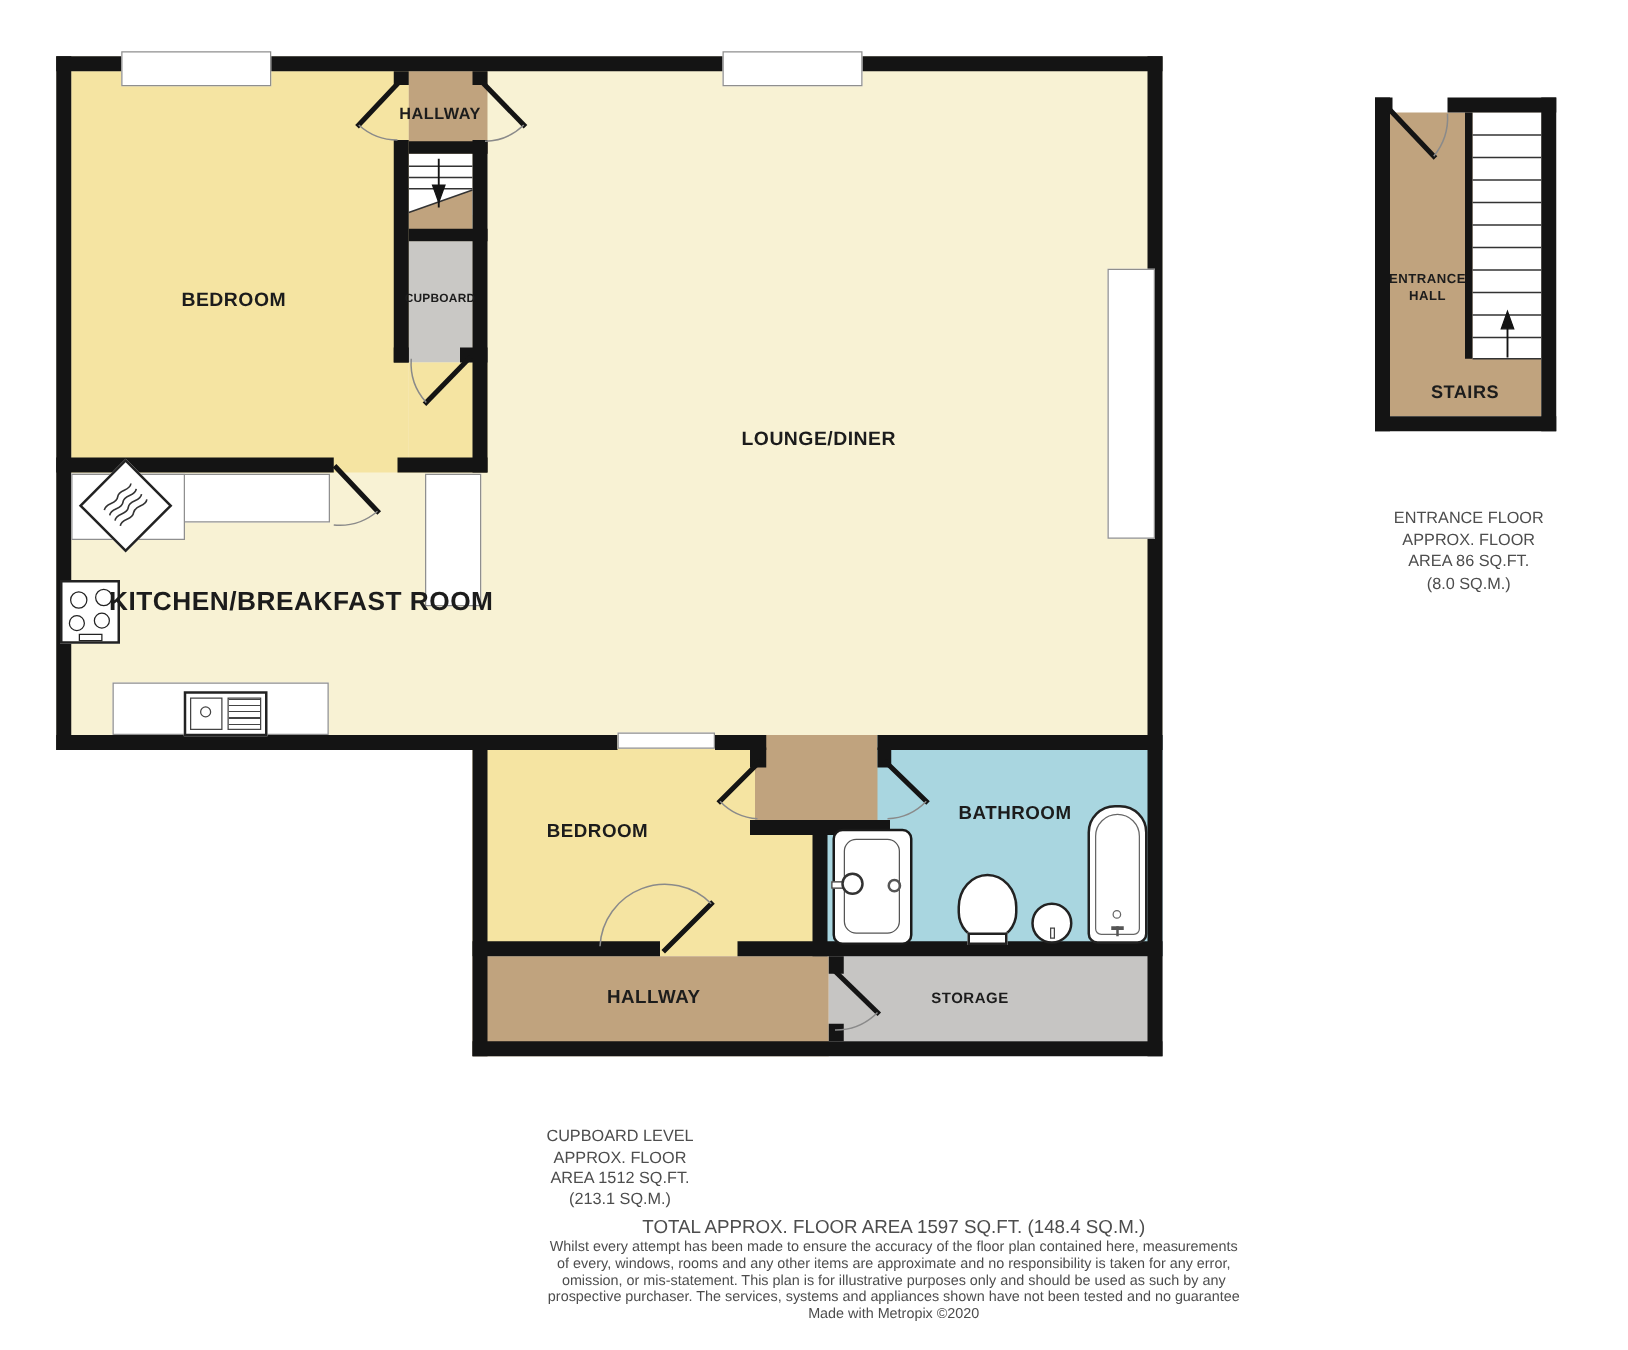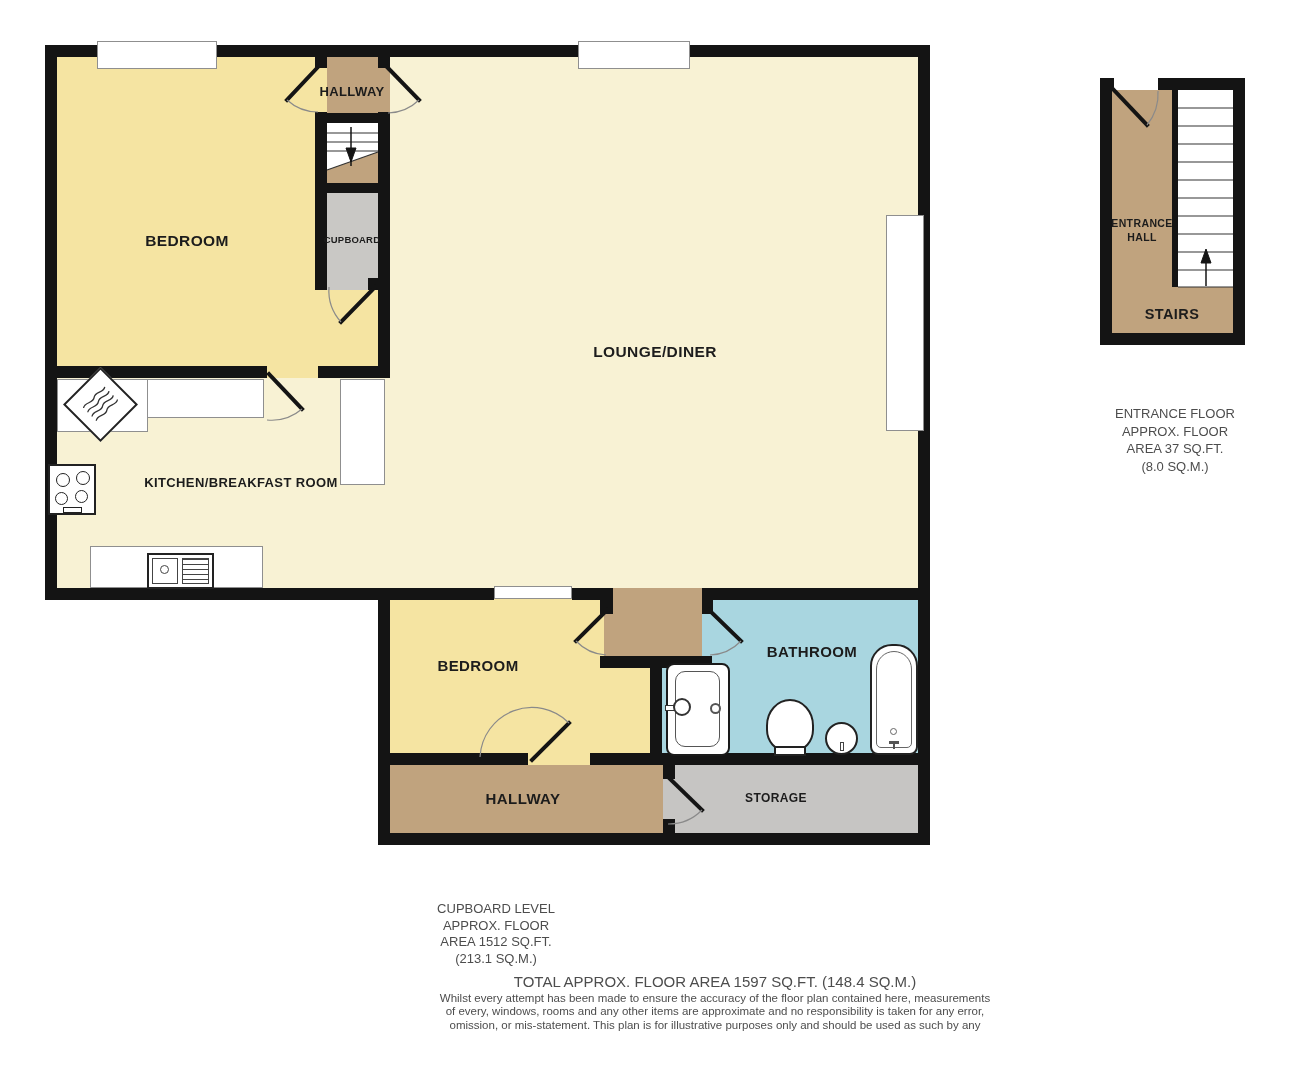--- a/index.html
+++ b/index.html
@@ -180,41 +180,43 @@
   <g stroke="#141414" fill="#141414">
     <line x1="1206" y1="252" x2="1206" y2="286" stroke-width="1.5"></line>
     <polygon points="1206,249 1201,263 1211,263"></polygon>
   </g>
 </svg>
 
 <div class="room-label" style="left:352px;top:91px;font-size:13px">HALLWAY</div>
 <div class="room-label" style="left:187px;top:241px;font-size:15.5px">BEDROOM</div>
 <div class="room-label" style="left:352px;top:239px;font-size:9.5px;letter-spacing:.2px">CUPBOARD</div>
 <div class="room-label" style="left:655px;top:352px;font-size:15.5px">LOUNGE/DINER</div>
-<div class="room-label" style="left:241px;top:482px;font-size:13px">KITCHEN/BREAKFAST ROOM</div>
+<div class="room-label" style="left:241px;top:482px;font-size:21px">KITCHEN/BREAKFAST ROOM</div>
 <div class="room-label" style="left:478px;top:665px;font-size:15px">BEDROOM</div>
 <div class="room-label" style="left:812px;top:651px;font-size:15px">BATHROOM</div>
 <div class="room-label" style="left:523px;top:798px;font-size:15px">HALLWAY</div>
 <div class="room-label" style="left:776px;top:798px;font-size:12px">STORAGE</div>
 <div class="room-label" style="left:1142px;top:230px;font-size:10.5px;line-height:14px">
   <div>ENTRANCE</div>
   <div>HALL</div>
 </div>
 <div class="room-label" style="left:1172px;top:314px;font-size:14.5px">STAIRS</div>
 
 <div class="note" style="left:1175px;top:405px;font-size:13px;line-height:17.5px">
   <div>ENTRANCE FLOOR</div>
   <div>APPROX. FLOOR</div>
-  <div>AREA 37 SQ.FT.</div>
+  <div>AREA 86 SQ.FT.</div>
   <div>(8.0 SQ.M.)</div>
 </div>
 <div class="note" style="left:496px;top:901px;font-size:13px;line-height:16.5px">
   <div>CUPBOARD LEVEL</div>
   <div>APPROX. FLOOR</div>
   <div>AREA 1512 SQ.FT.</div>
   <div>(213.1 SQ.M.)</div>
 </div>
 <div class="note" style="left:715px;top:973px;font-size:15px;white-space:nowrap">TOTAL APPROX. FLOOR AREA 1597 SQ.FT. (148.4 SQ.M.)</div>
 <div class="note" style="left:715px;top:992px;font-size:11.5px;line-height:13.3px;white-space:nowrap">
   <div>Whilst every attempt has been made to ensure the accuracy of the floor plan contained here, measurements</div>
   <div>of every, windows, rooms and any other items are approximate and no responsibility is taken for any error,</div>
   <div>omission, or mis-statement. This plan is for illustrative purposes only and should be used as such by any</div>
+  <div>prospective purchaser. The services, systems and appliances shown have not been tested and no guarantee</div>
+  <div>Made with Metropix ©2020</div>
 </div>
 
 </body></html>

